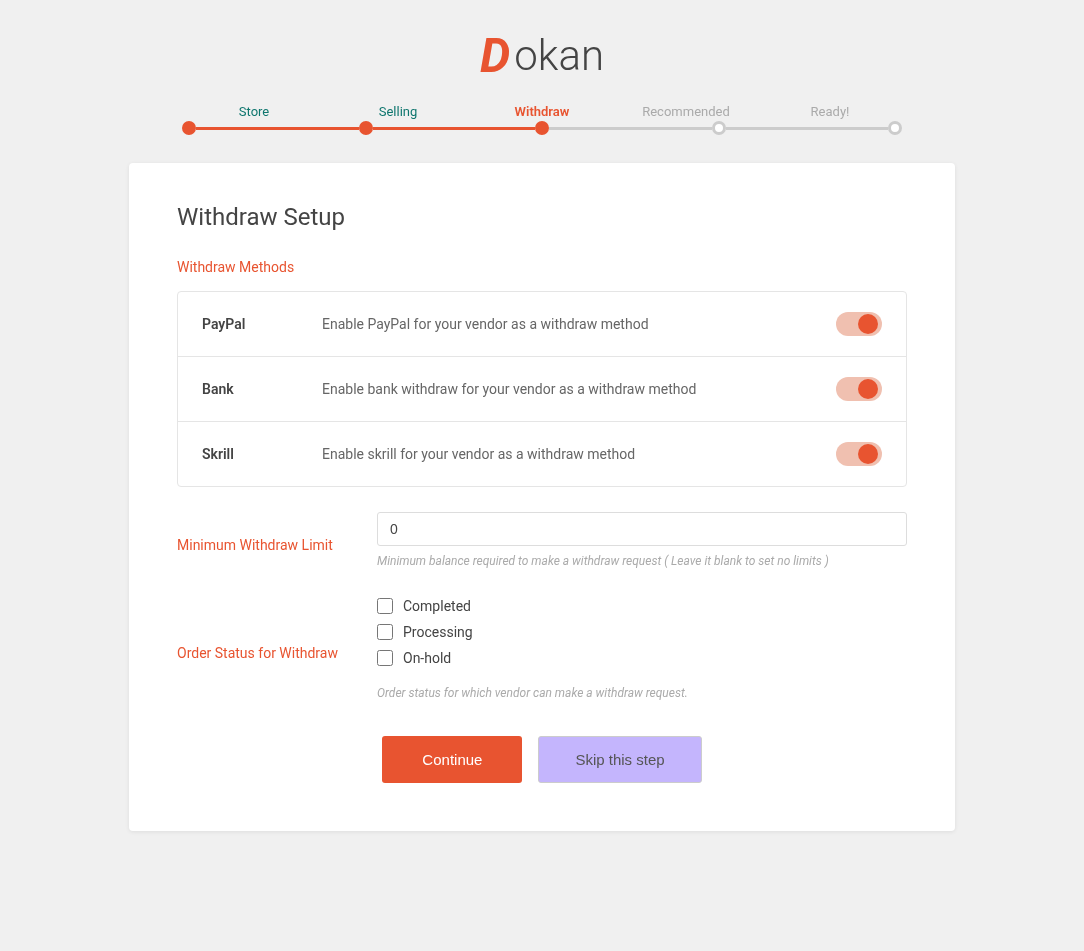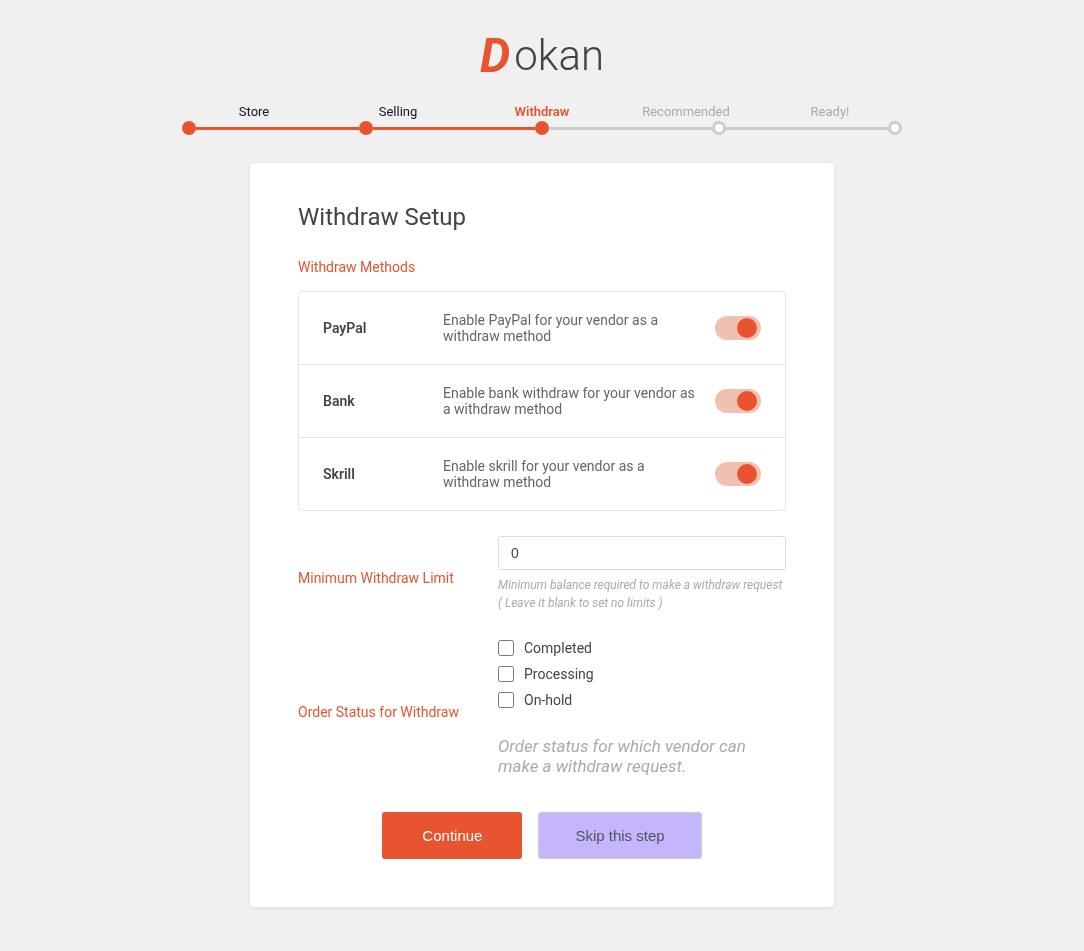--- a/index.html
+++ b/index.html
@@ -53,21 +53,21 @@
       flex: 1;
       text-align: center;
       font-size: 13px;
       color: #aaa;
     }
     .step-lbl.active {
       color: #e85430;
       font-weight: 600;
     }
     .step-lbl.done {
-      color: #0f172a;
+      color: #0f766e;
     }
 
     .progress-bar-row {
       width: 720px;
       display: flex;
       align-items: center;
       height: 14px;
       position: relative;
     }
 
@@ -98,21 +98,21 @@
       border-color: #e85430;
     }
     .dot.todo-dot {
       background: #fff;
       border-color: #ccc;
     }
 
     
     .card {
       background: #fff;
-      width: 584px;
+      width: 826px;
       border-radius: 4px;
       padding: 40px 48px 48px;
       box-shadow: 0 1px 4px rgba(0,0,0,0.08);
     }
 
     .card-title {
       font-size: 24px;
       font-weight: 400;
       color: #444;
       margin-bottom: 28px;
@@ -239,24 +239,24 @@
       cursor: pointer;
       accent-color: #e85430;
     }
     .checkbox-label {
       font-size: 14px;
       color: #444;
     }
 
     
     .order-status-hint {
-      font-size: 17px;
+      font-size: 12px;
       color: #aaa;
       font-style: italic;
-      margin-top: 28px;
+      margin-top: 20px;
     }
 
     
     .button-row {
       display: flex;
       justify-content: center;
       gap: 16px;
       margin-top: 36px;
     }
     .btn-continue {

